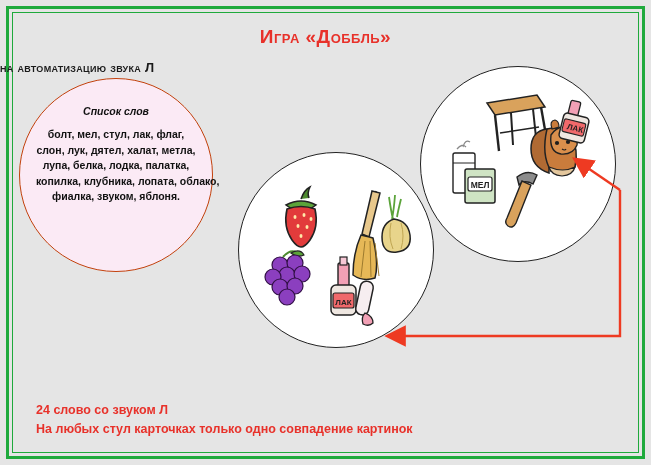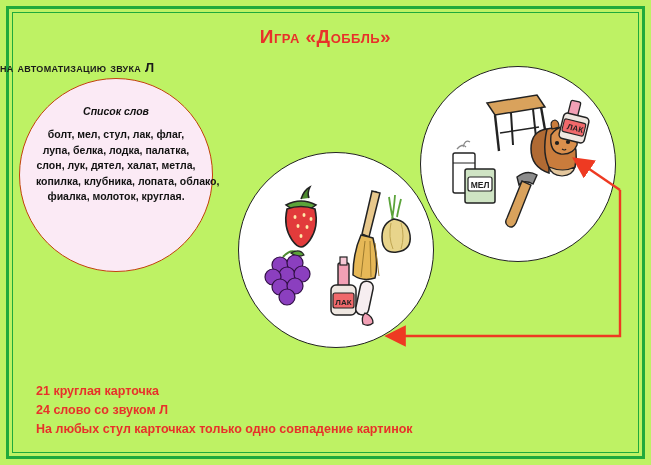--- a/index.html
+++ b/index.html
@@ -10,21 +10,21 @@
   body {
     width: 651px;
     height: 465px;
     font-family: "Liberation Sans", sans-serif;
     overflow: hidden;
   }
   #page {
     position: relative;
     width: 651px;
     height: 465px;
-    background: #bef264;
+    background: #e5e5e5;
     box-sizing: border-box;
   }
   
   .frame-outer {
     position: absolute;
     left: 6px;
     top: 6px;
     right: 6px;
     bottom: 6px;
     border: 3px solid #1faa3c;
@@ -147,24 +147,24 @@
   <div class="frame-outer"></div>
   <div class="frame-inner"></div>
 
   <div class="title">Игра «Доббль»</div>
   <div class="subtitle">на автоматизацию звука Л</div>
 
   <div class="wordlist-circle">
     <div class="wordlist-title">Список слов</div>
     <div class="wordlist-body">
       <div>болт, мел, стул, лак, флаг,</div>
+      <div>слон, лук, дятел, халат, метла,</div>
       <div>лупа, белка, лодка, палатка,</div>
-      <div>слон, лук, дятел, халат, метла,</div>
       <div>копилка, клубника, лопата, облако,</div>
-      <div>фиалка, молоток, круглая.</div>
+      <div>фиалка, звуком, яблоня.</div>
     </div>
   </div>
 
   <div class="card-circle" id="card-left">
     <svg width="194" height="194" viewBox="0 0 194 194" xmlns="http://www.w3.org/2000/svg">
 
       <g>
         <path d="M62 46 q3 -9 9 -12 q-3 6 -1 11" fill="#4d8a2f" stroke="#222" stroke-width="1.5"></path>
         <path d="M47 52 q15 -8 30 0 q-6 5 -15 5 q-9 0 -15 -5z" fill="#5ba33a" stroke="#222" stroke-width="1.5"></path>
         <path d="M48 56 q14 -5 28 0 q4 18 -5 31 q-5 7 -9 7 q-4 0 -9 -7 q-9 -13 -5 -31z" fill="#e23b3b" stroke="#222" stroke-width="1.6"></path>
@@ -272,18 +272,17 @@
     <defs>
       <marker id="ah" markerWidth="9" markerHeight="9" refX="7" refY="4.5" orient="auto">
         <path d="M0 0 L9 4.5 L0 9 z" fill="#ee3a22"></path>
       </marker>
     </defs>
     <path d="M620 190 L620 336 L389 336" fill="none" stroke="#ee3a22" stroke-width="2.4" marker-end="url(#ah)"></path>
     <path d="M620 190 L576 160" fill="none" stroke="#ee3a22" stroke-width="2.4" marker-end="url(#ah)"></path>
   </svg>
 
   <div class="footer">
-    <div>21 круглая карточка</div>
     <div>24 слово со звуком Л</div>
     <div>На любых стул карточках только одно  совпадение картинок</div>
   </div>
 
 </div>
 
 </body></html>

